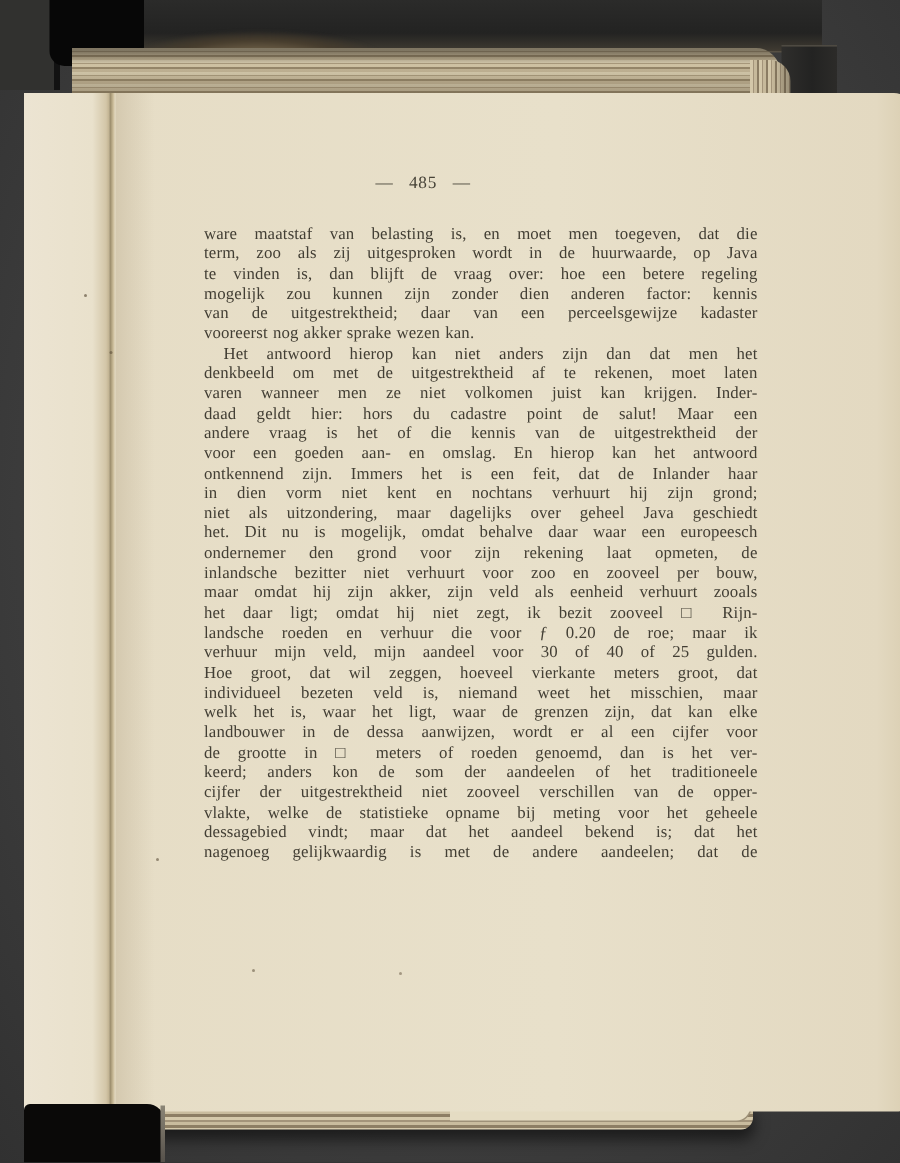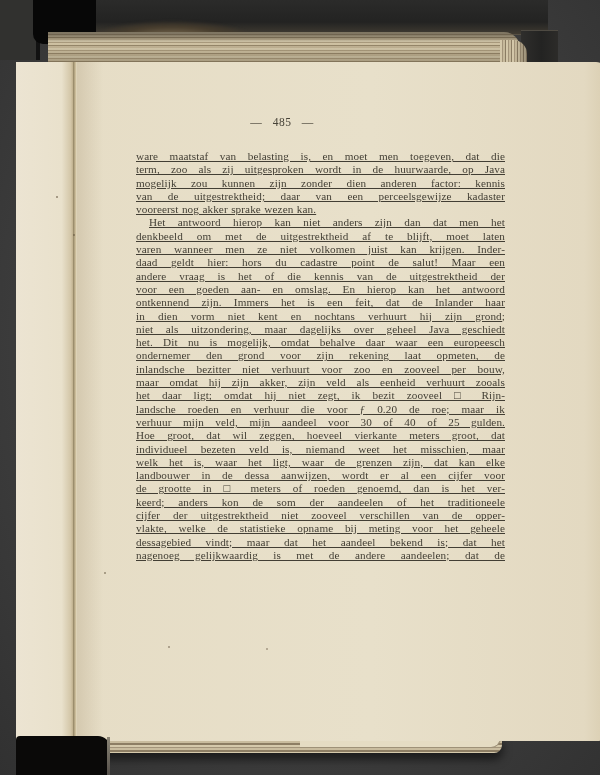--- a/index.html
+++ b/index.html
@@ -67,21 +67,21 @@
         background:linear-gradient(90deg,#e9e1cd 0%,#e6ddc6 10%,#e8e0ca 60%,#e3d9c1 96%,#d9cdb0 100%);}
   .facing{left:0;top:0;width:57px;height:100%;
           background:linear-gradient(90deg,#ece4d2 0%,#e9e1cc 80%,#d3c6a8 96%,#bfb08e 100%);}
   .fold{left:57px;top:0;width:4px;height:100%;
         background:linear-gradient(90deg,#8f8161,#c9ba97 60%,rgba(201,186,151,0));}
   .gshade{left:61px;top:0;width:26px;height:100%;
         background:linear-gradient(90deg,rgba(150,130,95,.22),rgba(0,0,0,0));}
   .pagenum{left:58px;top:54px;width:416px;text-align:center;font-size:11.5px;
            color:#474338;word-spacing:7px;letter-spacing:.5px;}
   .text{left:120px;top:88px;width:369px;color:#423e34;font-size:11.2px;line-height:13.3px;
-        word-spacing:.5px;letter-spacing:.1px;text-decoration:underline;}
+        word-spacing:.5px;letter-spacing:.1px;}
   .tl{position:relative;text-align:justify;text-align-last:justify;}
   .pe{text-align-last:left;}
   .ind{text-indent:13px;}
   .specks{left:40px;top:134px;width:2px;height:2px;border-radius:50%;
           background:rgba(80,65,45,.6);
           box-shadow:17px 38px 0 rgba(80,65,45,.5),
                      48px 376px 0 rgba(80,65,45,.55),
                      112px 450px 0 rgba(80,65,45,.5),
                      210px 452px 0 rgba(80,65,45,.45);}
 </style>
@@ -113,25 +113,26 @@
     <div class="facing"></div>
     <div class="fold"></div>
     <div class="gshade"></div>
     <div class="specks"></div>
 
     <div class="pagenum">— 485 —</div>
 
     <div class="text">
       <div class="tl">ware maatstaf van belasting is, en moet men toegeven, dat die</div>
       <div class="tl">term, zoo als zij uitgesproken wordt in de huurwaarde, op Java</div>
+      <div class="tl">te vinden is, dan blijft de vraag over: hoe een betere regeling</div>
       <div class="tl">mogelijk zou kunnen zijn zonder dien anderen factor: kennis</div>
       <div class="tl">van de uitgestrektheid; daar van een perceelsgewijze kadaster</div>
       <div class="tl pe">vooreerst nog akker sprake wezen kan.</div>
       <div class="tl ind">Het antwoord hierop kan niet anders zijn dan dat men het</div>
-      <div class="tl">denkbeeld om met de uitgestrektheid af te blijft, moet laten</div>
+      <div class="tl">denkbeeld om met de uitgestrektheid af te rekenen, moet laten</div>
       <div class="tl">varen wanneer men ze niet volkomen juist kan krijgen. Inder-</div>
       <div class="tl">daad geldt hier: hors du cadastre point de salut! Maar een</div>
       <div class="tl">andere vraag is het of die kennis van de uitgestrektheid der</div>
       <div class="tl">voor een goeden aan- en omslag. En hierop kan het antwoord</div>
       <div class="tl">ontkennend zijn. Immers het is een feit, dat de Inlander haar</div>
       <div class="tl">in dien vorm niet kent en nochtans verhuurt hij zijn grond;</div>
       <div class="tl">niet als uitzondering, maar dagelijks over geheel Java geschiedt</div>
       <div class="tl">het. Dit nu is mogelijk, omdat behalve daar waar een europeesch</div>
       <div class="tl">ondernemer den grond voor zijn rekening laat opmeten, de</div>
       <div class="tl">inlandsche bezitter niet verhuurt voor zoo en zooveel per bouw,</div>

